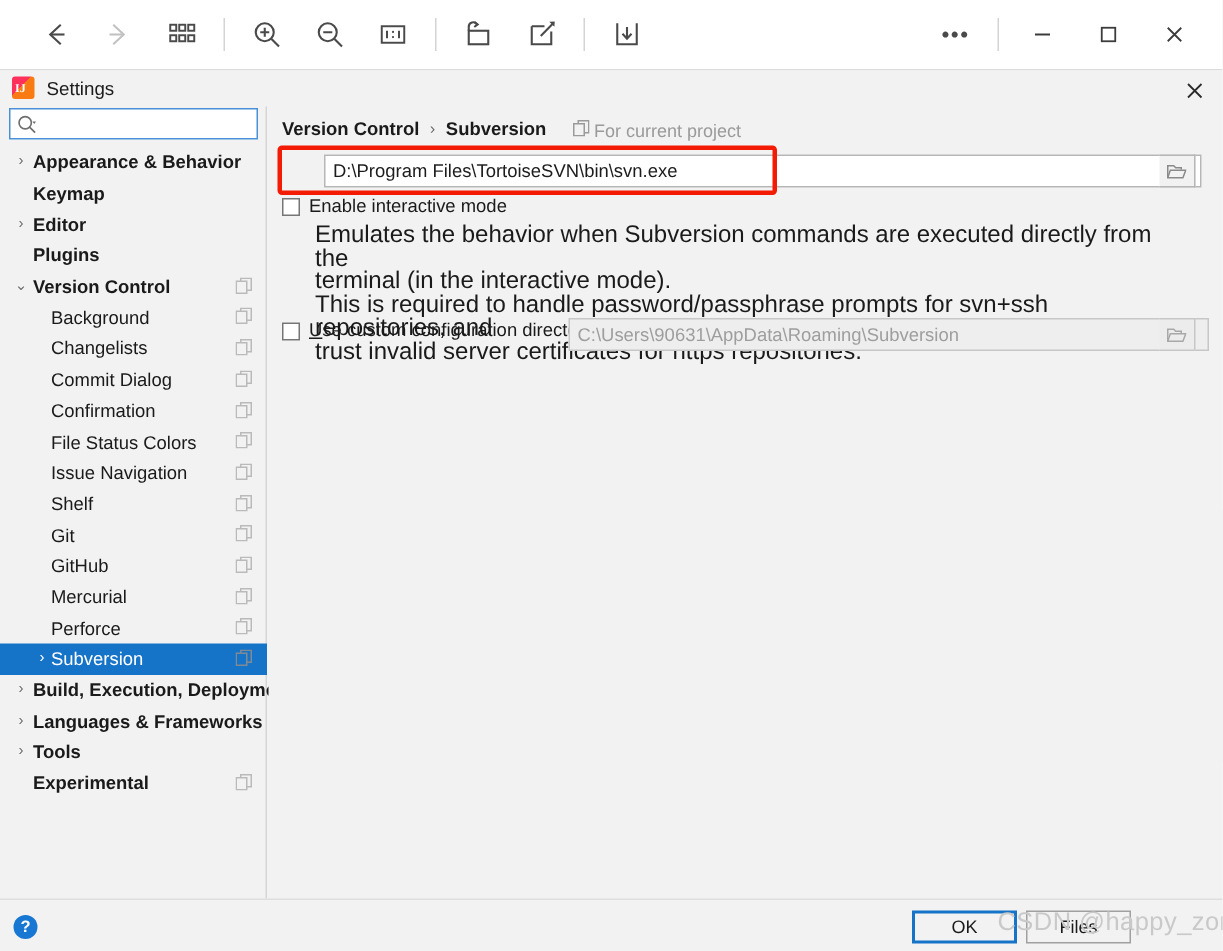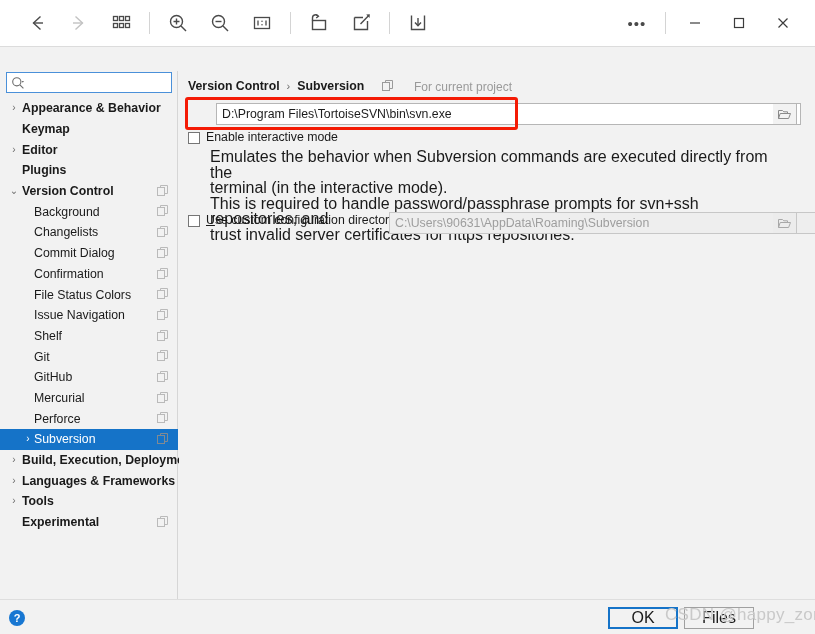--- a/index.html
+++ b/index.html
@@ -132,21 +132,21 @@
   }
   #breadcrumb {
     position: absolute; left: 9px; top: 8px;
     font-size: 12.3px; font-weight: bold; color: #1a1a1a;
     display: flex; align-items: center; gap: 7px;
   }
   #breadcrumb .sep { color: #6b6b6b; font-weight: normal; font-size: 11px; }
   #forproj {
     position: absolute; left: 203px; top: 9px;
     font-size: 12px; color: #9a9a9a;
-    display: flex; align-items: center; gap: 21px;
+    display: flex; align-items: center; gap: 3px;
   }
   .txtfield {
     position: absolute; height: 22px;
     background: #ffffff; border: 1px solid #b6b6b6;
     font-size: 12.3px; color: #1c1c1c;
     padding: 0 5px; line-height: 20px;
     outline: none;
     font-family: "Liberation Sans", sans-serif;
   }
   .txtfield.disabled { background: #eeeeee; color: #9e9e9e; border-color: #c7c7c7; }
@@ -202,21 +202,21 @@
     position: absolute; left: 9px; top: 10px;
     width: 16px; height: 16px; border-radius: 50%;
     background: #1877d2; color: #ffffff;
     font-size: 11px; font-weight: bold;
     display: flex; align-items: center; justify-content: center;
     font-family: "Liberation Sans", sans-serif;
   }
   .dlg-btn {
     position: absolute; top: 7px;
     width: 70px; height: 22px;
-    font-size: 16px; color: #1a1a1a;
+    font-size: 12px; color: #1a1a1a;
     display: flex; align-items: center; justify-content: center;
     background: #f2f2f2; border: 1px solid #a0a0a0;
     font-family: "Liberation Sans", sans-serif;
   }
   #ok-btn { left: 608px; border: 2px solid #1573c8; }
   #cancel-btn { left: 684px; }
 
   #watermark {
     position: absolute; left: 665px; top: 605px;
     font-size: 17px; color: #c9c9c9;
@@ -317,20 +317,32 @@
       <div class="win-btn">
         <svg width="18" height="18" viewBox="0 0 18 18" stroke="currentColor" stroke-width="1.2">
             <path d="M4.5 4.5 L13.5 13.5 M13.5 4.5 L4.5 13.5"></path>
           </svg>
       </div>
     </div>
   </div>
 
   <div id="dialog">
 
+    <div id="dlg-title">
+      <div id="dlg-icon">
+        <div class="sq"></div>
+          <div class="ij">IJ</div>
+      </div>
+      <div id="dlg-title-text">Settings</div>
+      <div id="dlg-close">
+        <svg width="13" height="13" viewBox="0 0 13 13" stroke="currentColor" stroke-width="1.2">
+            <path d="M2 2 L11 11 M11 2 L2 11"></path>
+          </svg>
+      </div>
+    </div>
 
     <div id="leftpane">
       <div id="search-wrap">
         <span id="search-icon">
           <svg width="14" height="14" viewBox="0 0 14 14" fill="none" stroke="currentColor" stroke-width="1.1">
               <circle cx="5.8" cy="5.8" r="4.1"></circle>
               <path d="M8.9 8.9 L12.4 12.4"></path>
               <path d="M10.6 5 L13 5 L11.8 6.7 Z" fill="currentColor" stroke="none"></path>
             </svg>
         </span>
@@ -516,21 +528,21 @@
         <div>Emulates the behavior when Subversion commands are executed directly from the</div>
         <div>terminal (in the interactive mode).</div>
         <div>This is required to handle password/passphrase prompts for svn+ssh repositories, and</div>
         <div>trust invalid server certificates for https repositories.</div>
       </div>
 
       <div class="cbrow" style="left:9px; top:142px;">
         <span class="cbox"></span>
         <span><u>U</u><span>se custom configuration directory:</span></span>
       </div>
-      <input class="txtfield disabled" style="left: 210px; top: 141px; width: 427px;" type="text" readonly="" value="C:\Users\90631\AppData\Roaming\Subversion">
+      <input class="txtfield disabled" style="left: 200px; top: 141px; width: 427px;" type="text" readonly="" value="C:\Users\90631\AppData\Roaming\Subversion">
       <div class="browse-btn disabled" style="left:594px; top:141px;">
         <svg width="13" height="12" viewBox="0 0 13 12" fill="none" stroke="#a8a8a8" stroke-width="1">
             <path d="M0.5 10.5 V2.5 H4.5 L5.8 3.8 H9.5 V5"></path>
             <path d="M2.2 5.5 H12.5 L10.6 10.5 H0.5 Z"></path>
           </svg>
       </div>
 
       <div id="clear-auth">
           <u>C</u>
           <span>lear Auth Cache</span>

